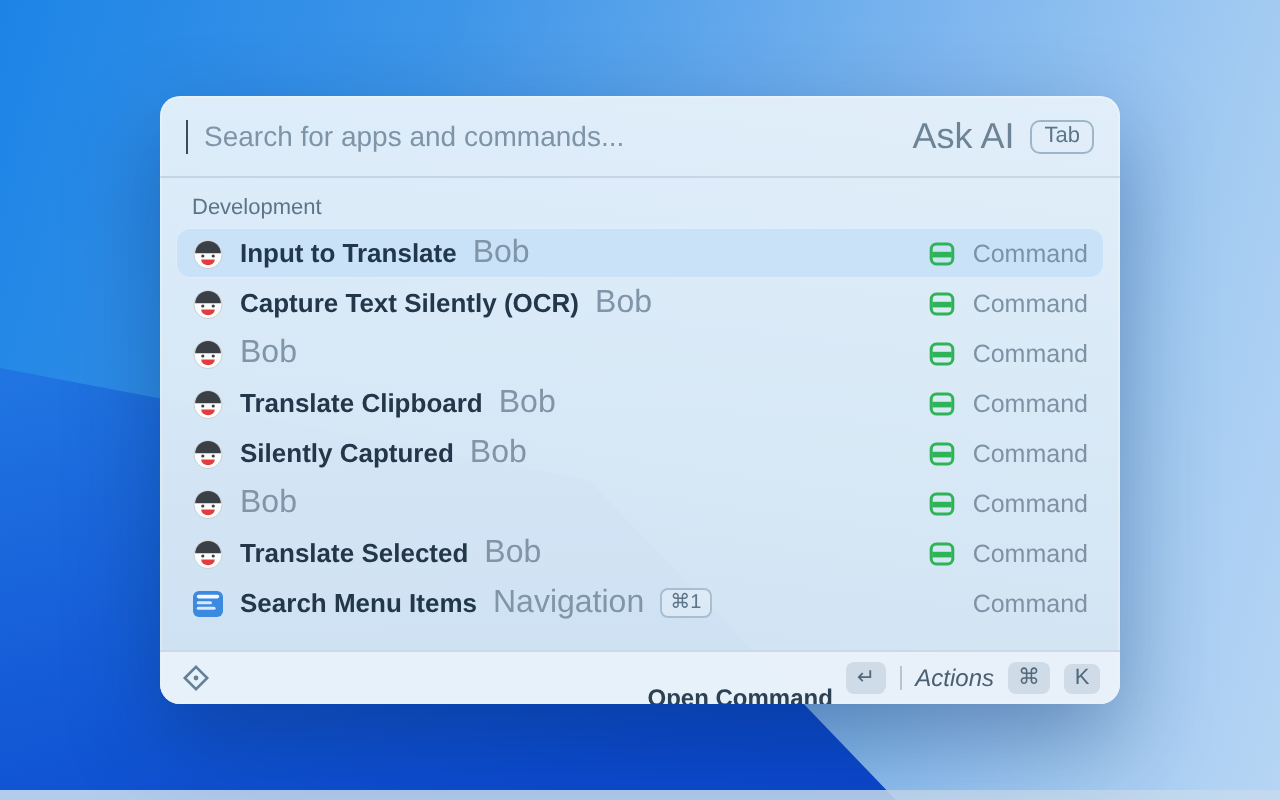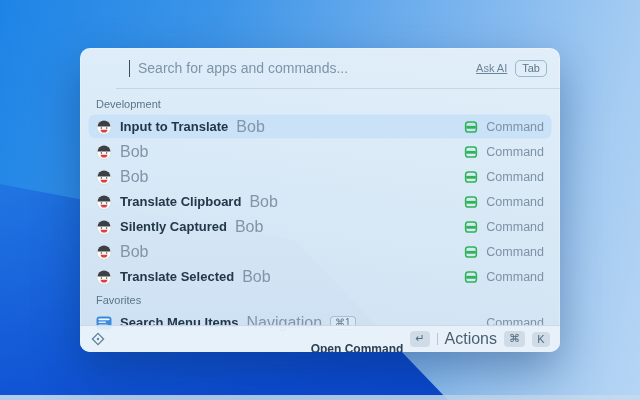--- a/index.html
+++ b/index.html
@@ -14,26 +14,26 @@
   .wallpaper-strip { position:absolute; left:0; right:0; bottom:0; height:5px; background:#c3d9ee; opacity:.9; }
 
   
   .window { position:absolute; left:80px; top:48px; width:480px; height:304px;
     border-radius:10px; overflow:hidden;
     background:linear-gradient(180deg, rgba(228,240,250,.97), rgba(211,229,243,.97));
     box-shadow:0 18px 45px rgba(5,40,95,.38), 0 0 0 1px rgba(255,255,255,.25) inset; }
 
   
   .searchbar { display:flex; align-items:center; height:41px; padding:0 13px; gap:8px;
-    border-bottom:1px solid rgba(70,100,130,.16);margin-left:36px; }
+    border-bottom:1px solid rgba(70,100,130,.16); }
   .caret { width:1px; height:17px; background:#3c4c5a; flex:0 0 auto; }
   .search-input { flex:1; border:none; outline:none; background:transparent;
     font-family:"Liberation Sans",sans-serif; font-size:14px; color:#28394a; }
   .search-input::placeholder { color:#7e94a7; opacity:1; }
-  .askai { font-size:11px; color:#6d8496; white-space:nowrap;text-decoration:underline; }
+  .askai { font-size:18px; color:#6d8496; white-space:nowrap; }
   .keycap-outline { font-size:11px; color:#5d7588; border:1px solid rgba(95,125,150,.5);
     border-radius:5px; padding:1px 6px 2px; white-space:nowrap; }
 
   
   .list { height:263px; overflow:hidden; padding:4px 8px 4px; }
   .section-header { font-size:11px; color:#5d7488; padding:5px 8px 4px; height:21px; }
   .row { display:flex; align-items:center; height:25px; padding:0 8px; gap:8px; border-radius:7px; }
   .row.selected { background:rgba(198,224,248,.85); box-shadow:0 0 0 .5px rgba(255,255,255,.4) inset; }
   .row .app-icon { width:16px; height:16px; flex:0 0 auto; display:flex; align-items:center; }
   .row .title { font-size:13px; color:#22374a; font-weight:700; white-space:nowrap; }
@@ -44,21 +44,21 @@
   .row .type-icon { width:14px; height:14px; display:flex; align-items:center; }
   .row .accessory { font-size:12.5px; color:#7d92a5; white-space:nowrap; }
 
   
   .footer { position:absolute; left:0; right:0; bottom:0; height:27px;
     display:flex; align-items:center; padding:0 10px; gap:7px;
     background:rgba(233,242,250,.92); border-top:1px solid rgba(80,110,140,.18); }
   .footer .logo { display:flex; align-items:center; }
   .footer .spacer { flex:1; }
   .footer .action-label { font-size:12px; color:#2d4154; font-weight:700;margin-top:20px; }
-  .footer .actions-label { font-size:16px; color:#4a6072; }
+  .footer .actions-label { font-size:12px; color:#4a6072;font-style:italic; }
   .keycap { font-size:11px; color:#52697c; background:rgba(120,145,170,.22);
     border-radius:4px; padding:1px 5px 2px; min-width:18px; text-align:center; }
   .footer-divider { width:1px; height:12px; background:rgba(90,115,140,.35); }
 </style>
 </head>
 <body>
 
 <div class="wallpaper">
   <div class="wallpaper-wedge"></div>
   <div class="wallpaper-strip"></div>
@@ -99,20 +99,21 @@
       <div class="row">
         <span class="app-icon">
           <svg width="16" height="16" viewBox="0 0 16 16">
             <circle cx="8" cy="8.3" r="7" fill="#fdfdfd" stroke="#c9ced3" stroke-width="0.5"></circle>
             <path d="M1.6 7.6 a6.4 6.1 0 0 1 12.8 0 z" fill="#3b4046"></path>
             <circle cx="5.4" cy="9" r="0.8" fill="#3b4046"></circle>
             <circle cx="10.6" cy="9" r="0.8" fill="#3b4046"></circle>
             <path d="M4.6 10.8 a3.4 2.8 0 0 0 6.8 0 z" fill="#e23c3c"></path>
           </svg>
         </span>
+        <span class="title">Capture Text Silently (OCR)</span>
         <span class="subtitle">Bob</span>
         <span class="spacer"></span>
         <span class="type-icon">
           <svg width="14" height="14" viewBox="0 0 14 14">
             <rect x="1.6" y="2" width="10.8" height="10" rx="2.6" fill="none" stroke="#2eb456" stroke-width="1.5"></rect>
             <rect x="2.2" y="5.9" width="9.6" height="2.8" fill="#2eb456"></rect>
           </svg>
         </span>
         <span class="accessory">Command</span>
       </div>
@@ -212,21 +213,20 @@
         <span class="subtitle">Bob</span>
         <span class="spacer"></span>
         <span class="type-icon">
           <svg width="14" height="14" viewBox="0 0 14 14">
             <rect x="1.6" y="2" width="10.8" height="10" rx="2.6" fill="none" stroke="#2eb456" stroke-width="1.5"></rect>
             <rect x="2.2" y="5.9" width="9.6" height="2.8" fill="#2eb456"></rect>
           </svg>
         </span>
         <span class="accessory">Command</span>
       </div>
-      <div class="section-header">Favorites</div>
       <div class="row">
         <span class="app-icon">
           <svg width="16" height="16" viewBox="0 0 16 16">
             <rect x="0.5" y="1.5" width="15" height="13" rx="3" fill="#3c8ae0"></rect>
             <rect x="2.4" y="3.4" width="11.2" height="1.8" rx="0.9" fill="#ffffff" opacity="0.95"></rect>
             <rect x="2.4" y="6.6" width="7.6" height="1.5" rx="0.75" fill="#ffffff" opacity="0.8"></rect>
             <rect x="2.4" y="9.4" width="9.4" height="1.5" rx="0.75" fill="#ffffff" opacity="0.8"></rect>
           </svg>
         </span>
         <span class="title">Search Menu Items</span>

